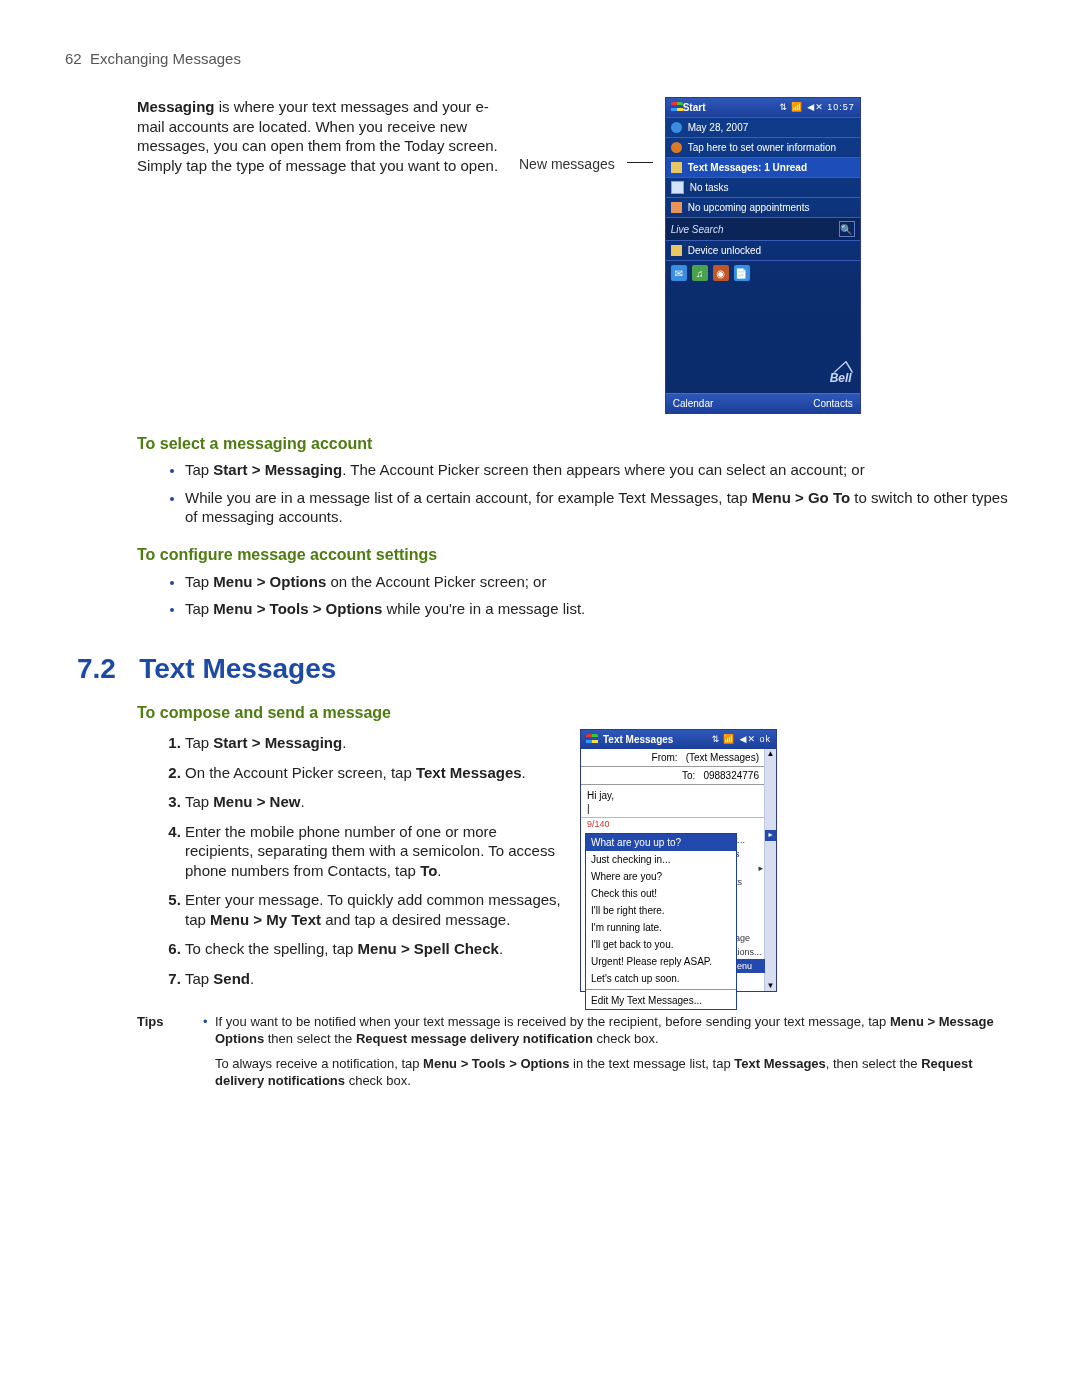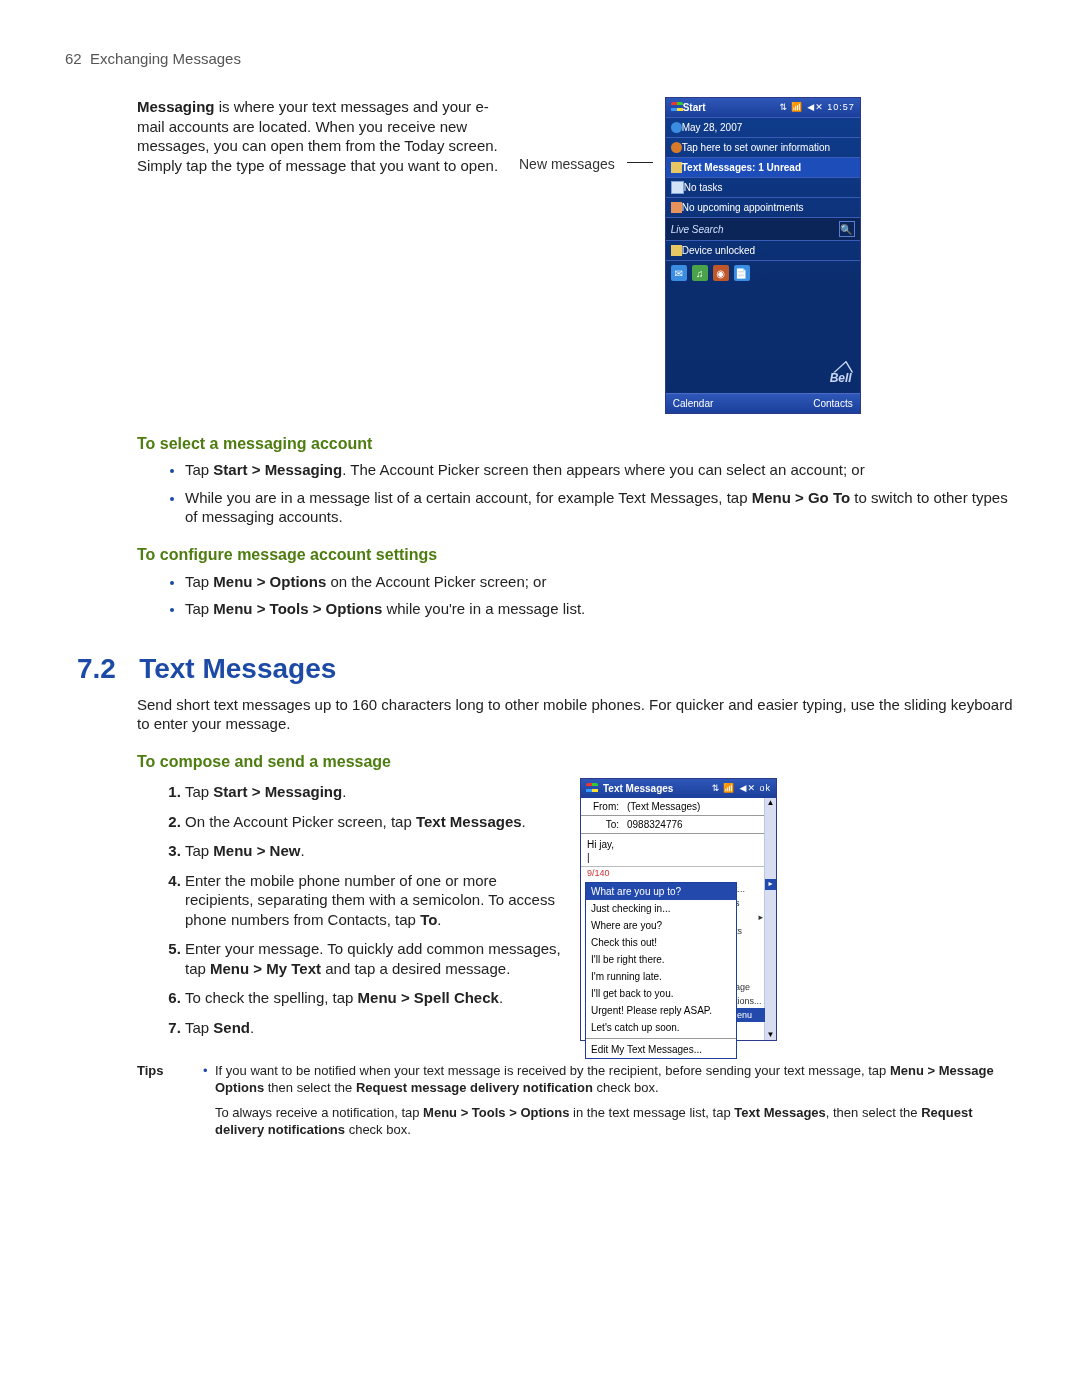--- a/index.html
+++ b/index.html
@@ -82,20 +82,21 @@
       linear-gradient(#39f 0 50%, transparent 0) 0 100%/50% 50% no-repeat,
       linear-gradient(#fd3 0 50%, transparent 0) 100% 100%/50% 50% no-repeat;
     border-radius: 2px;
   }
   .ss1-status { margin-left: auto; font-size: 9px; letter-spacing: 1px; }
   .ss1-row {
     border-top: 1px solid #3a5cb6;
     padding: 3px 5px;
     display: flex;
     align-items: center;
+    gap: 6px;
   }
   .ss1-row.sel { background: #1d4db8; }
   .ico-circle {
     width: 11px; height: 11px; border-radius: 50%;
     display: inline-block;
   }
   .ico-sq {
     width: 11px; height: 11px;
     display: inline-block;
   }
@@ -167,21 +168,21 @@
   .ss2-top {
     background: linear-gradient(#2e57b8, #1b3f9a);
     color: #fff;
     padding: 3px 5px;
     display: flex; align-items: center; gap: 5px;
   }
   .ss2-status { margin-left: auto; font-size: 9px; letter-spacing: 1px; }
   .ss2-head {
     padding: 2px 6px;
     border-bottom: 1px solid #999;
-    display: flex; gap: 8px;
+    display: flex; gap: 8px; justify-content: flex-end;
   }
   .ss2-head .lbl { width: 32px; text-align: right; }
   .ss2-divider { border-bottom: 1px solid #bbb; }
   .ss2-body { padding: 4px 6px 2px; position: relative; }
   .ss2-count { color: #c33; font-size: 9px; padding: 1px 6px 2px; }
   .ss2-menu-wrap { position: relative; }
   .ss2-menu {
     position: absolute;
     left: 4px; top: 0;
     width: 150px;
@@ -307,21 +308,20 @@
       <li><span>Tap </span><b>Menu &gt; Tools &gt; Options</b><span> while you're in a message list.</span></li>
     </ul>
   </div>
 
   <div class="section-head" style="margin-top:34px">
     <span class="section-number">7.2</span>
     <span class="section-title">Text Messages</span>
   </div>
 
   <div class="body-block">
-    <div>Send short text messages up to 160 characters long to other mobile phones. For quicker and easier typing, use the sliding keyboard to enter your message.</div>
 
     <div class="sub-head">To compose and send a message</div>
 
     <div class="compose-row">
       <div class="compose-left">
         <ol class="steps">
           <li><span>Tap </span><b>Start &gt; Messaging</b><span>.</span></li>
           <li><span>On the Account Picker screen, tap </span><b>Text Messages</b><span>.</span></li>
           <li><span>Tap </span><b>Menu &gt; New</b><span>.</span></li>
           <li><span>Enter the mobile phone number of one or more recipients, separating them with a semicolon. To access phone numbers from Contacts, tap </span><b>To</b><span>.</span></li>

